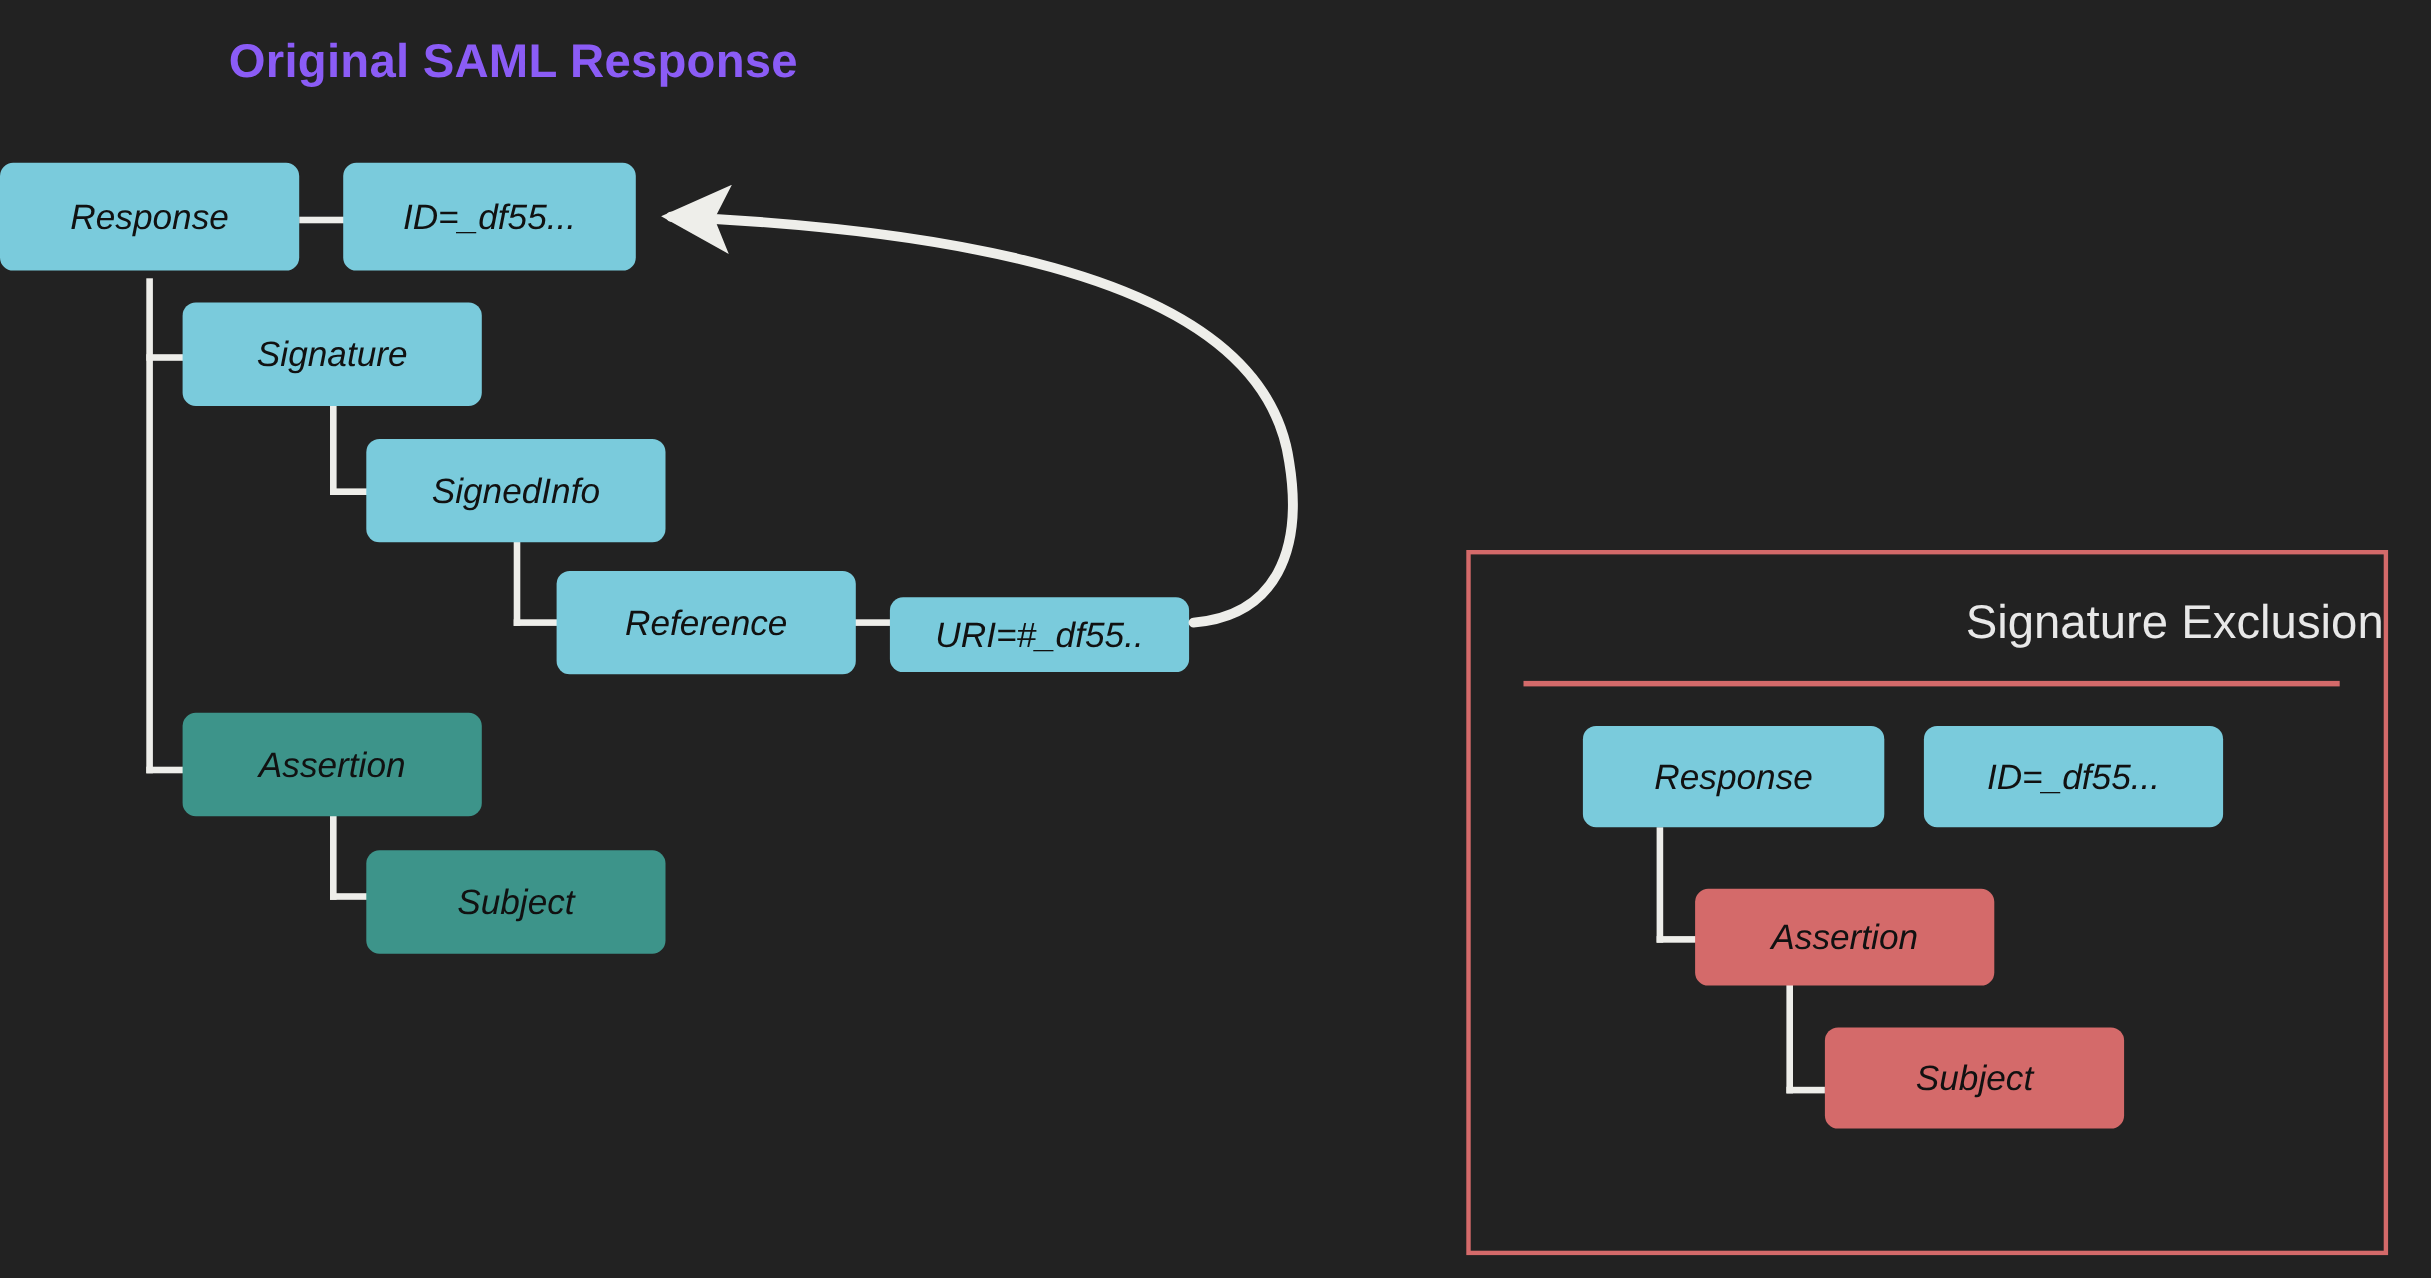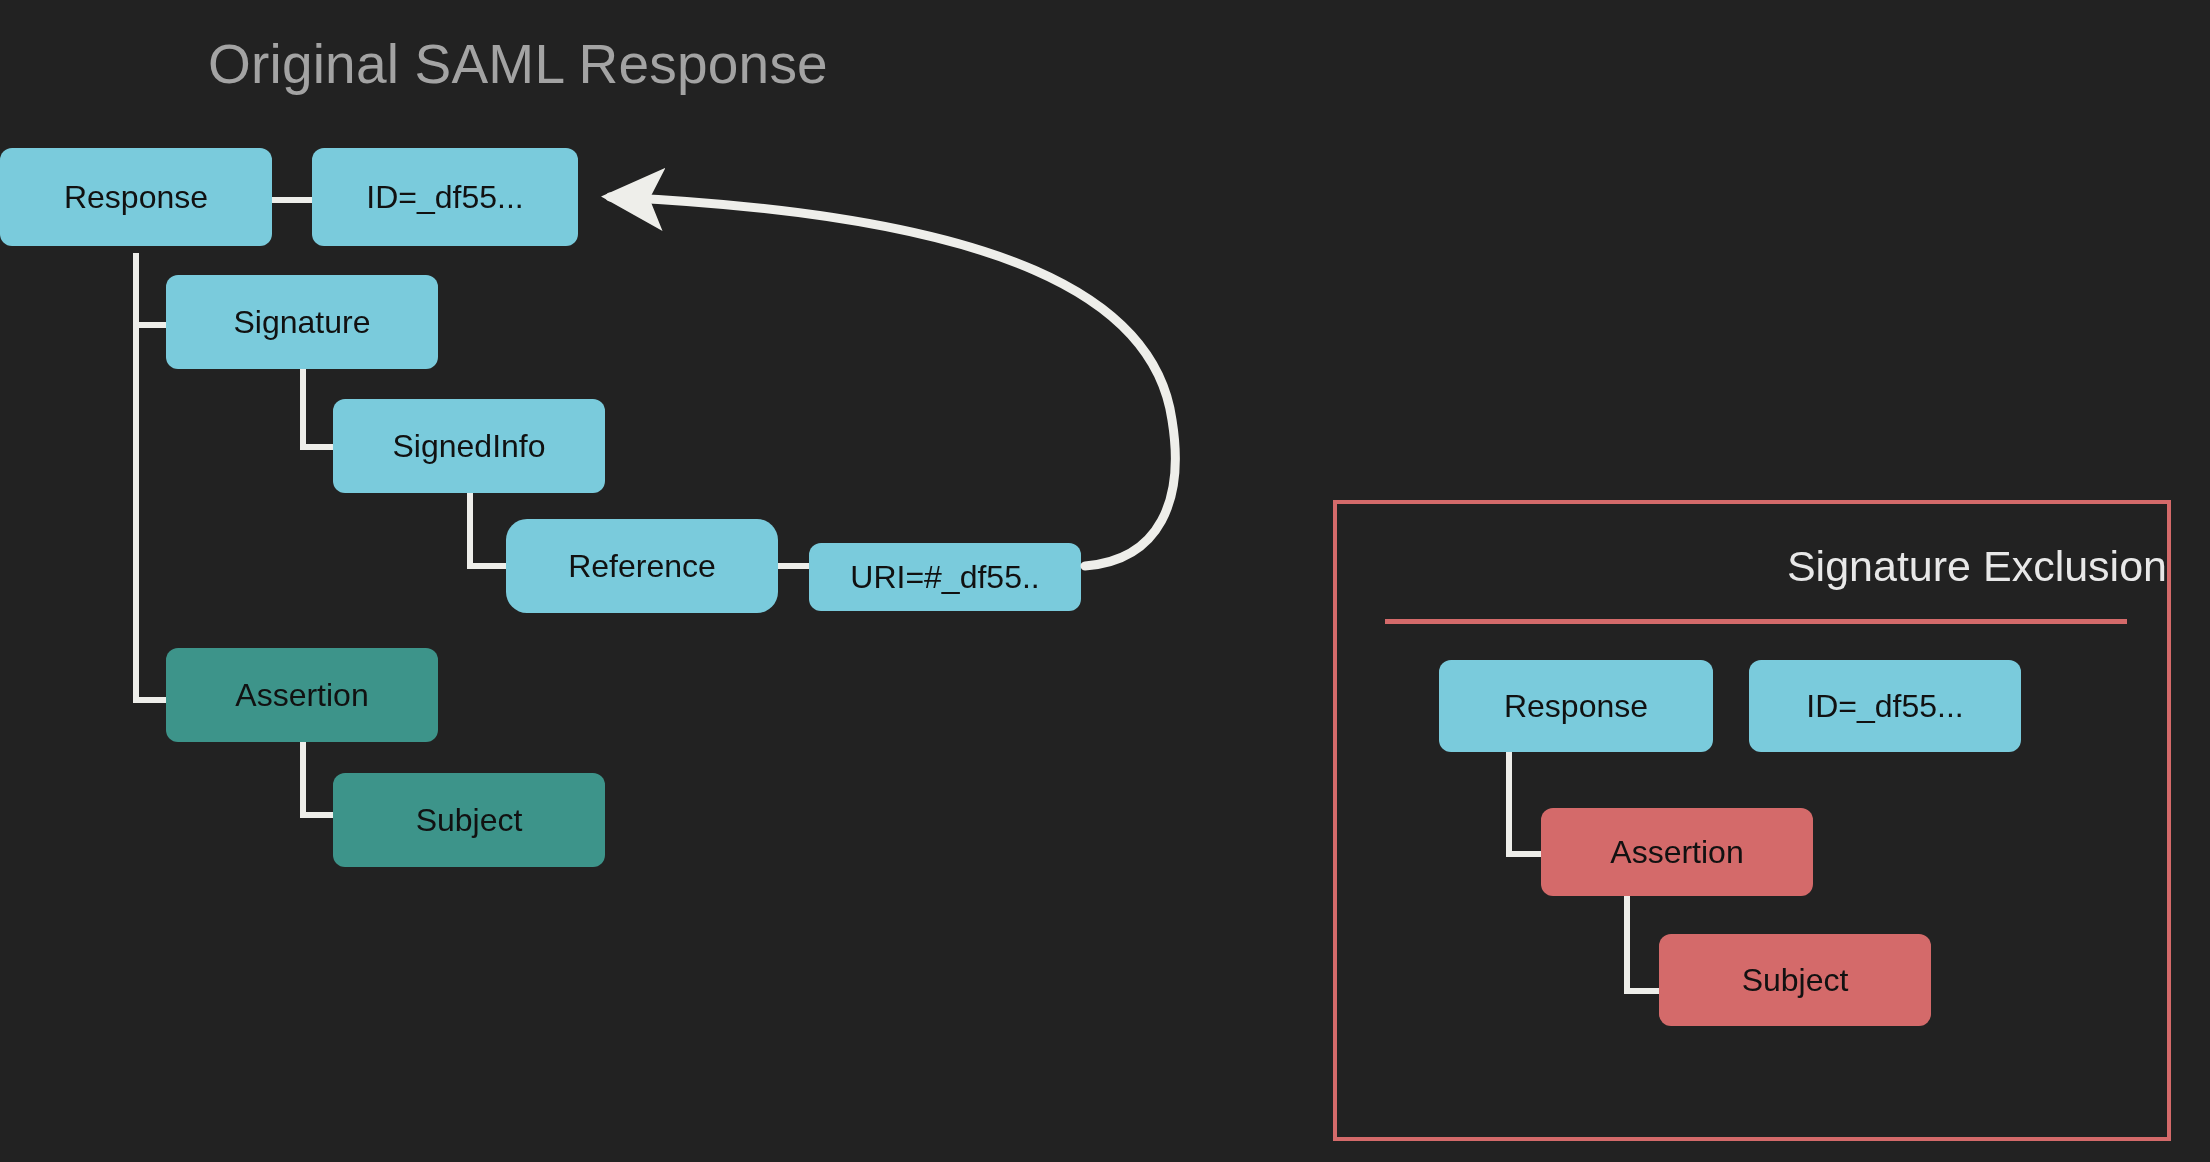--- a/index.html
+++ b/index.html
@@ -15,23 +15,23 @@
     position: relative;
     width: 2210px;
     height: 1162px;
     background: #222222;
     overflow: hidden;
   }
 
   
   .diagram-title {
     position: absolute;
-    color: #a3a3a3;
-    font-size: 55px;
-    font-weight: 400;
+    color: #8b5cf6;
+    font-size: 43px;
+    font-weight: 700;
     white-space: nowrap;
     letter-spacing: 0.2px;
   }
   #title-left { left: 208px; top: 32px; }
 
   .panel-title {
     position: absolute;
     color: #e8e8e8;
     font-size: 43px;
     font-weight: 400;
@@ -48,20 +48,21 @@
     border-radius: 12px;
     display: flex;
     align-items: center;
     justify-content: center;
     color: #111111;
     font-size: 32px;
     font-weight: 400;
     box-sizing: border-box;
     white-space: nowrap;
     padding: 0 10px;
+    font-style: italic;
   }
   .node.cyan  { background: #7acbdc; }
   .node.teal  { background: #3d948a; }
   .node.salmon{ background: #d46a6a; }
 
   
   .line {
     position: absolute;
     background: #eeeeea;
   }
@@ -126,21 +127,21 @@
   <div class="line h" style="left:300px; top:812px; width:35px;"></div>
 
   <div class="node cyan" style="left:0px;   top:148px; width:272px; height:98px;">Response</div>
 
   <div class="node cyan" style="left:312px; top:148px; width:266px; height:98px;">ID=_df55...</div>
 
   <div class="node cyan" style="left:333px; top:399px; width:272px; height:94px;">SignedInfo</div>
 
   <div class="node cyan" style="left:166px; top:275px; width:272px; height:94px;">Signature</div>
 
-  <div class="node cyan" style="left:506px; top:519px; width:272px; height:94px;border-radius:21px;">Reference</div>
+  <div class="node cyan" style="left:506px; top:519px; width:272px; height:94px;">Reference</div>
 
   <div class="node cyan" style="left:809px; top:543px; width:272px; height:68px;">URI=#_df55..</div>
 
   <div class="node teal" style="left:166px; top:648px; width:272px; height:94px;">Assertion</div>
 
   <div class="node teal" style="left:333px; top:773px; width:272px; height:94px;">Subject</div>
 
   <svg id="ref-arrow" viewBox="0 0 2210 1162">
     <defs>
       <marker id="arrowhead" markerWidth="7" markerHeight="7" refX="6" refY="3.5" orient="auto" markerUnits="strokeWidth">

